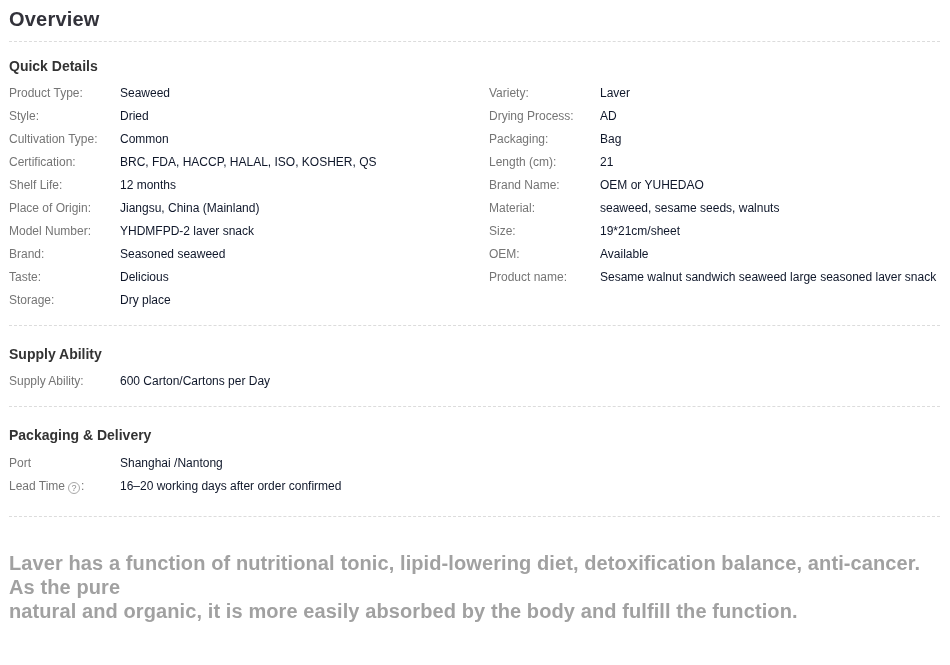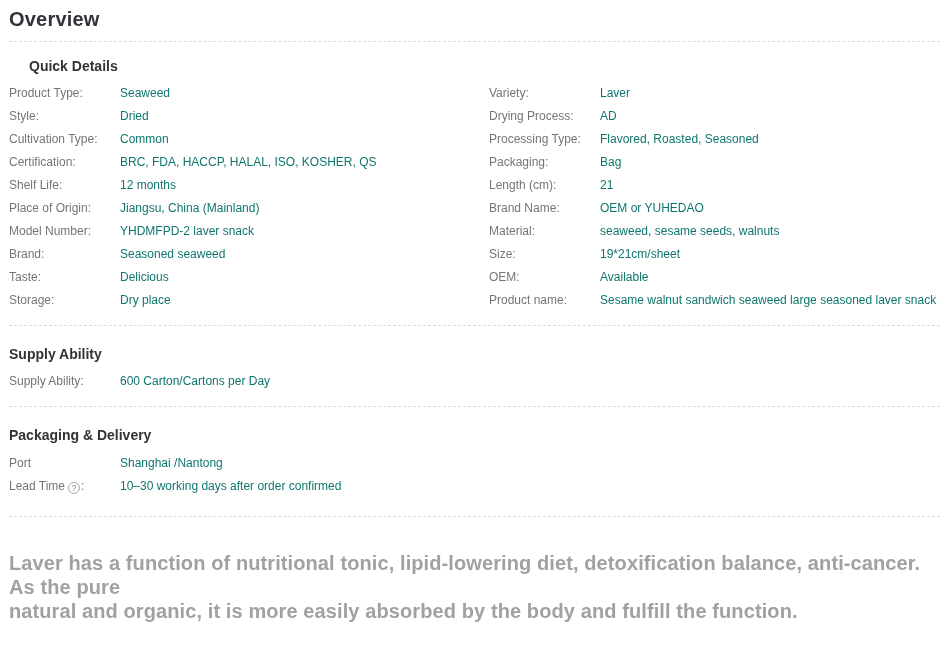--- a/index.html
+++ b/index.html
@@ -34,35 +34,35 @@
   .sep-pack     { margin-top: 18px; }
 
   .section-heading {
     font-size: 14px;
     line-height: 14px;
     font-weight: bold;
     color: #333333;
     margin: 0;
   }
   .mt-section { margin-top: 21px; }
-  .mt-first   { margin-top: 17px; margin-left: 20px; }
+  .mt-first   { margin-top: 17px; }
 
   .qd-grid { display: flex; margin-top: 9px; }
   .qd-col-left  { width: 480px; flex: none; }
   .qd-col-right { flex: 1; min-width: 0; }
 
   .detail-row {
     display: flex;
     height: 23px;
     line-height: 23px;
     font-size: 12px;
     white-space: nowrap;
   }
   .detail-label { width: 111px; flex: none; color: #757575; }
-  .detail-value { color: #0f766e; }
+  .detail-value { color: #0f172a; }
 
   .single-rows { margin-top: 9px; }
 
   .pd-rows { margin-top: 10px; font-size: 12px; }
   .pd-row-multiline { display: flex; margin-bottom: 7px; white-space: nowrap; }
   .pd-row-multiline .detail-label { line-height: 15.5px; }
   .pd-lines { color: #424242; line-height: 15.5px; }
 
   .help-icon {
     display: inline-block;
@@ -143,24 +143,20 @@
     <div class="qd-col-right">
       <div class="detail-row">
         <span class="detail-label">Variety:</span>
         <span class="detail-value">Laver</span>
       </div>
       <div class="detail-row">
         <span class="detail-label">Drying Process:</span>
         <span class="detail-value">AD</span>
       </div>
       <div class="detail-row">
-        <span class="detail-label">Processing Type:</span>
-        <span class="detail-value">Flavored, Roasted, Seasoned</span>
-      </div>
-      <div class="detail-row">
         <span class="detail-label">Packaging:</span>
         <span class="detail-value">Bag</span>
       </div>
       <div class="detail-row">
         <span class="detail-label">Length (cm):</span>
         <span class="detail-value">21</span>
       </div>
       <div class="detail-row">
         <span class="detail-label">Brand Name:</span>
         <span class="detail-value">OEM or YUHEDAO</span>
@@ -195,21 +191,21 @@
   <hr class="sep sep-section">
 
   <h2 class="section-heading mt-section">Packaging &amp; Delivery</h2>
   <div class="pd-rows">
     <div class="detail-row">
       <span class="detail-label">Port</span>
       <span class="detail-value">Shanghai /Nantong</span>
     </div>
     <div class="detail-row">
       <span class="detail-label"><span>Lead Time</span><span class="help-icon">?</span><span>:</span></span>
-      <span class="detail-value">10–30 working days after order confirmed</span>
+      <span class="detail-value">16–20 working days after order confirmed</span>
     </div>
   </div>
   <hr class="sep sep-pack">
 
   <div class="description">
     <div>Laver has a function of nutritional tonic, lipid-lowering diet, detoxification balance, anti-cancer. As the pure</div>
     <div>natural and organic, it is more easily absorbed by the body and fulfill the function.</div>
   </div>
 
 </div>

